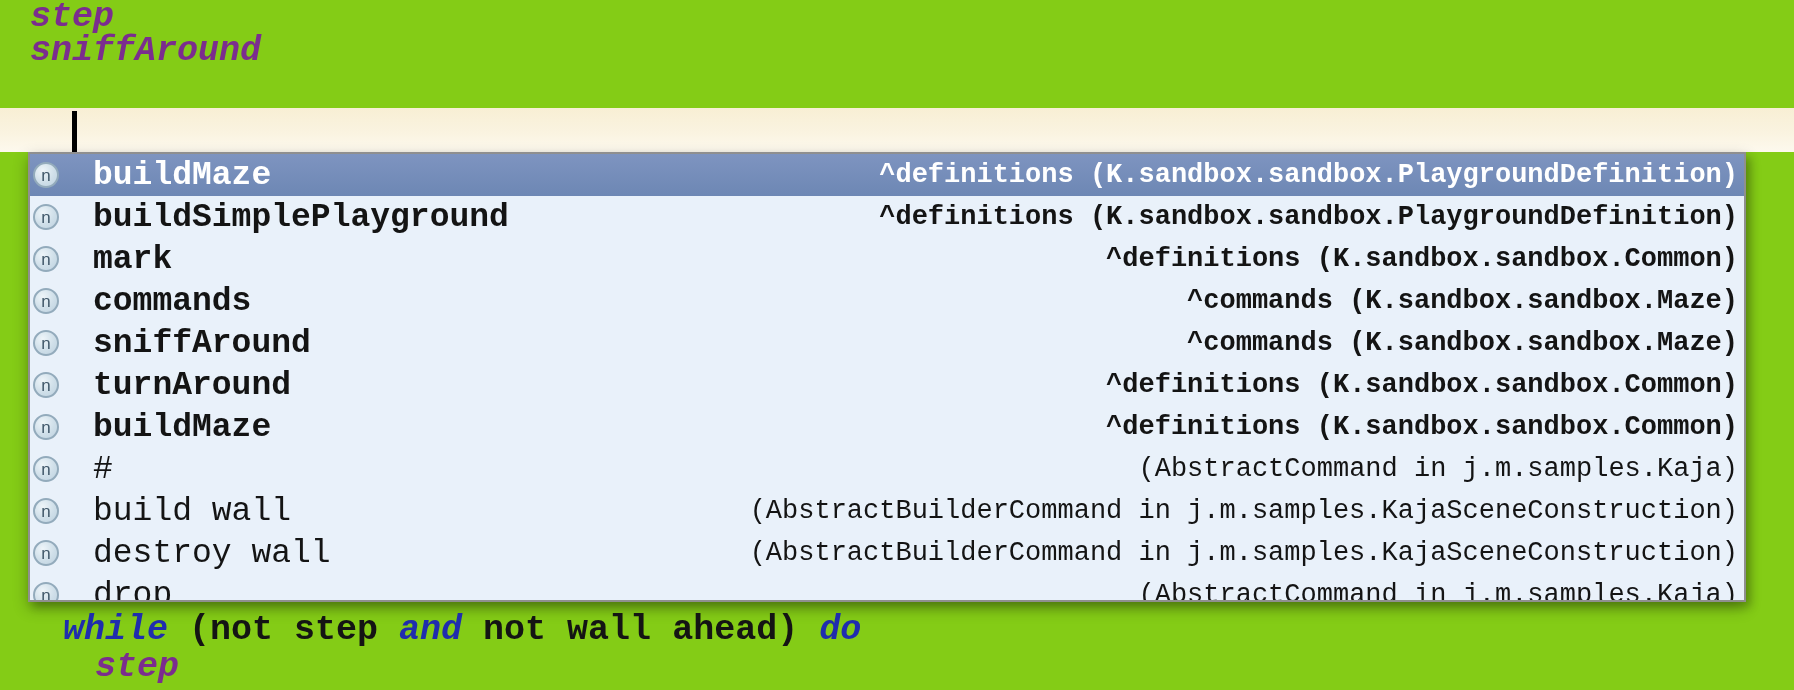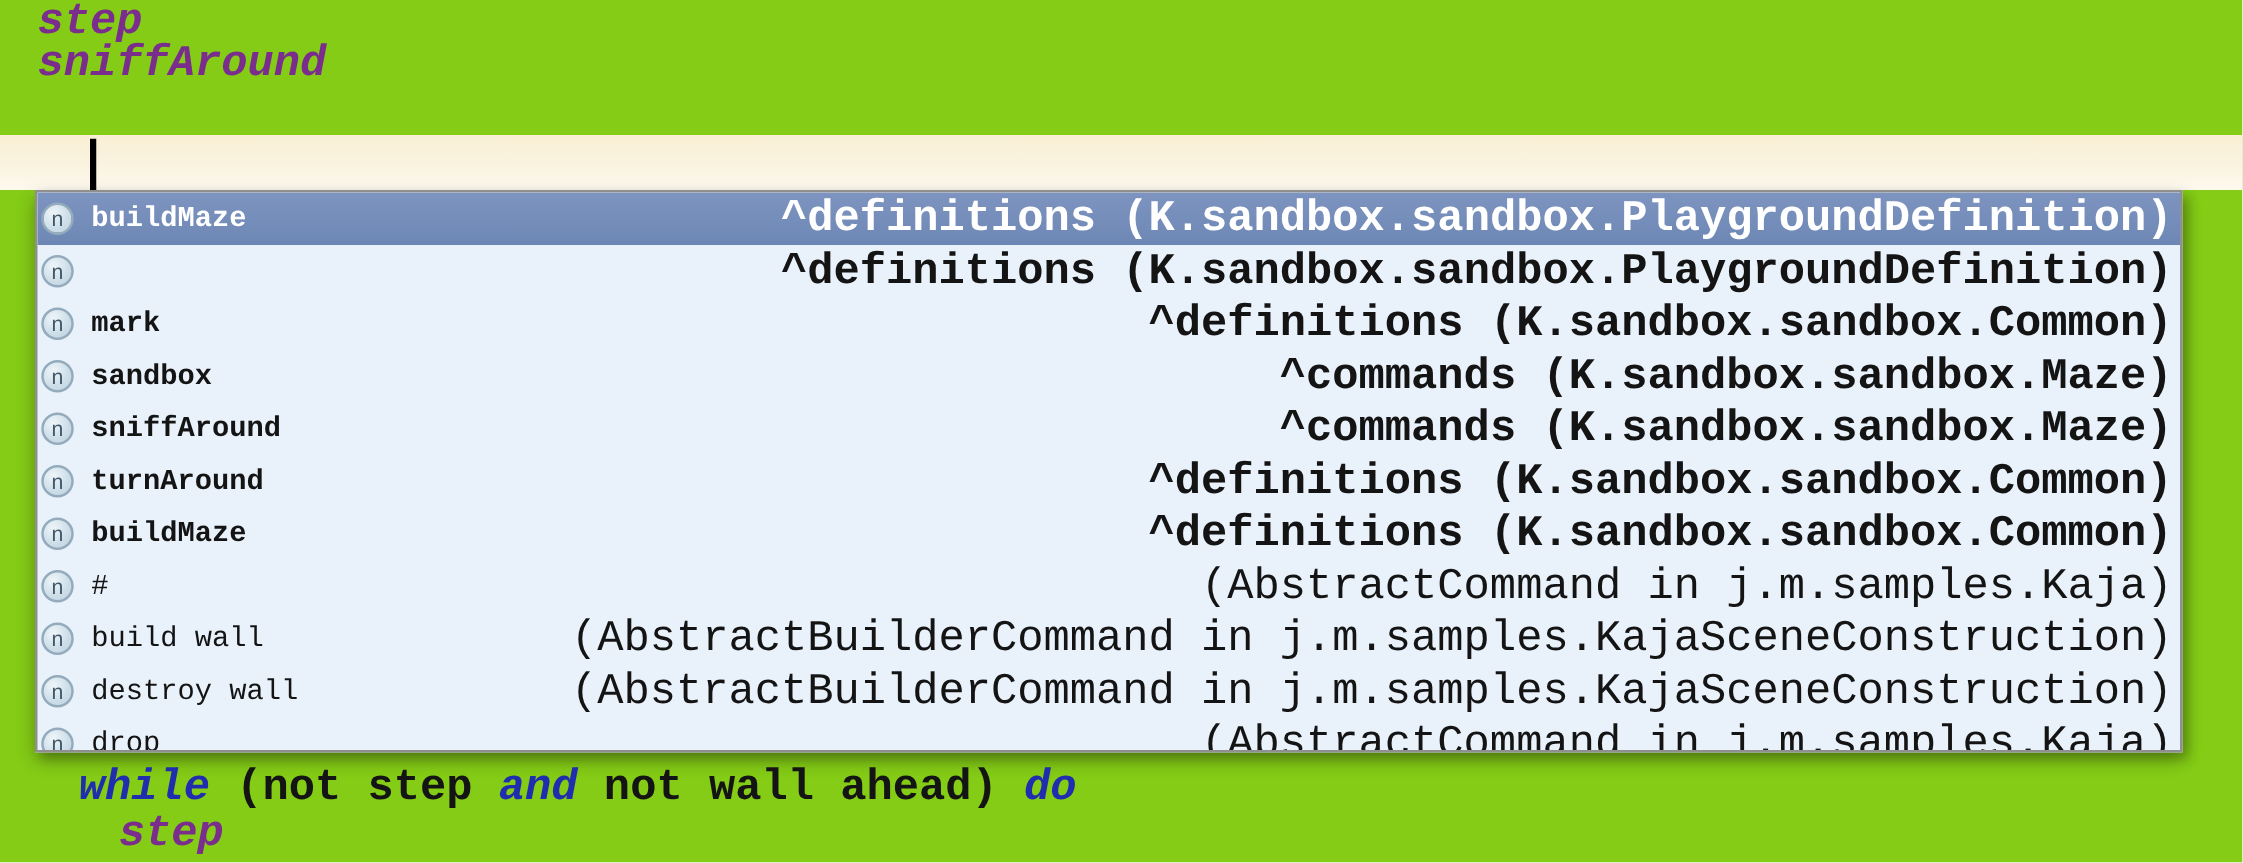--- a/index.html
+++ b/index.html
@@ -83,26 +83,27 @@
     box-sizing: border-box;
     display: flex;
     align-items: center;
     justify-content: center;
     font-family: "Liberation Sans", sans-serif;
     font-size: 17px;
     line-height: 17px;
     color: #41586a;
   }
   .name {
-    font-size: 23px;
+    font-size: 33px;
     color: #141414;
+    margin-left: 20px;
   }
   .sig {
     margin-left: auto;
-    font-size: 35px;
+    font-size: 27px;
     color: #141414;
   }
   .row.em .name, .row.em .sig { font-weight: bold; }
 
   
   .while-line {
     position: absolute;
     left: 63px;
     top: 612px;
     font-size: 35px;
@@ -137,30 +138,31 @@
 
   <div class="popup">
     <div id="popup-list">
         <div class="row selected em">
     <span class="kind-icon">n</span>
     <span class="name">buildMaze</span>
     <span class="sig">^definitions (K.sandbox.sandbox.PlaygroundDefinition)</span>
   </div>
         <div class="row em">
     <span class="kind-icon">n</span>
+    <span class="name">buildSimplePlayground</span>
     <span class="sig">^definitions (K.sandbox.sandbox.PlaygroundDefinition)</span>
   </div>
         <div class="row em">
     <span class="kind-icon">n</span>
     <span class="name">mark</span>
     <span class="sig">^definitions (K.sandbox.sandbox.Common)</span>
   </div>
         <div class="row em">
     <span class="kind-icon">n</span>
-    <span class="name">sandbox</span>
+    <span class="name">commands</span>
     <span class="sig">^commands (K.sandbox.sandbox.Maze)</span>
   </div>
         <div class="row em">
     <span class="kind-icon">n</span>
     <span class="name">sniffAround</span>
     <span class="sig">^commands (K.sandbox.sandbox.Maze)</span>
   </div>
         <div class="row em">
     <span class="kind-icon">n</span>
     <span class="name">turnAround</span>

